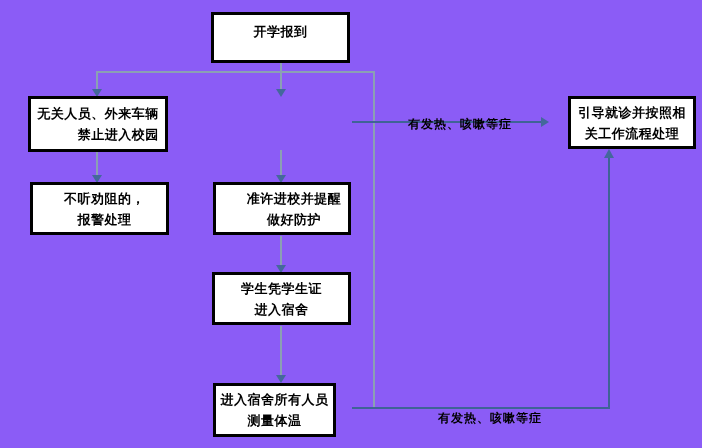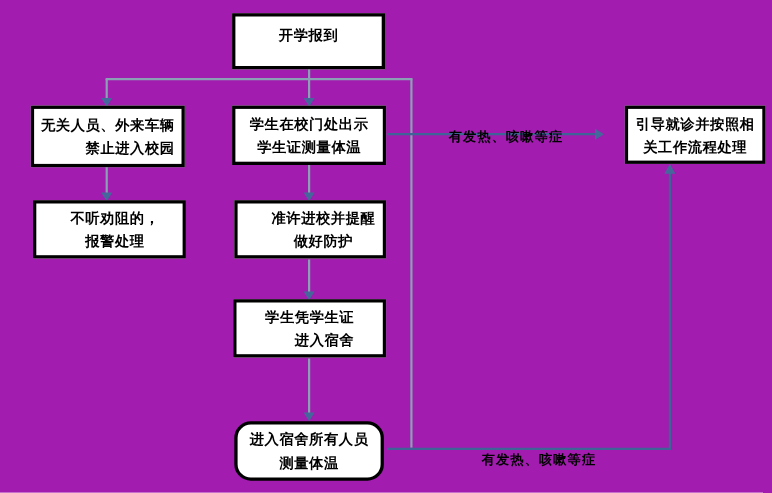--- a/index.html
+++ b/index.html
@@ -5,21 +5,21 @@
   html, body {
     margin: 0;
     padding: 0;
     background: #ffffff;
     font-family: "Liberation Sans", "DejaVu Sans", sans-serif;
   }
   .canvas {
     position: relative;
     width: 702px;
     height: 448px;
-    background: #a21caf;
+    background: #8b5cf6;
     overflow: hidden;
   }
   .connectors {
     position: absolute;
     left: 0;
     top: 0;
     width: 702px;
     height: 448px;
   }
   .node {
@@ -83,30 +83,28 @@
   </svg>
 
   <div class="node top-align" style="left:211px; top:12px;  width:139px; height:51px;">开学报到</div>
 
   <div class="node" style="left:28px;  top:96px;  width:140px; height:56px;text-align:right;">无关人员、外来车辆
 禁止进入校园</div>
 
   <div class="node" style="left:30px;  top:182px; width:139px; height:53px;padding-left:10px;">不听劝阻的，
 报警处理</div>
 
-  <div class="node" style="left:211px; top:96px;  width:140px; height:54px;">学生在校门处出示
-学生证测量体温</div>
 
   <div class="node" style="left:213px; top:182px; width:138px; height:53px;padding-left:24px;">准许进校并提醒
 做好防护</div>
 
-  <div class="node" style="left:212px; top:272px; width:139px; height:53px;text-align:right;">学生凭学生证
+  <div class="node" style="left:212px; top:272px; width:139px; height:53px;">学生凭学生证
 进入宿舍</div>
 
-  <div class="node" style="left:213px; top:383px; width:136px; height:54px;border-radius:15px;">进入宿舍所有人员
+  <div class="node" style="left:213px; top:383px; width:123px; height:54px;">进入宿舍所有人员
 测量体温</div>
 
   <div class="node" style="left:568px; top:96px;  width:128px; height:53px;">引导就诊并按照相
 关工作流程处理</div>
 
   <div class="edge-label" style="left:390px; top:95px;  width:140px;">有发热、咳嗽等症</div>
 
   <div class="edge-label" style="left:420px; top:389px; width:140px;">有发热、咳嗽等症</div>
 
 </div>

